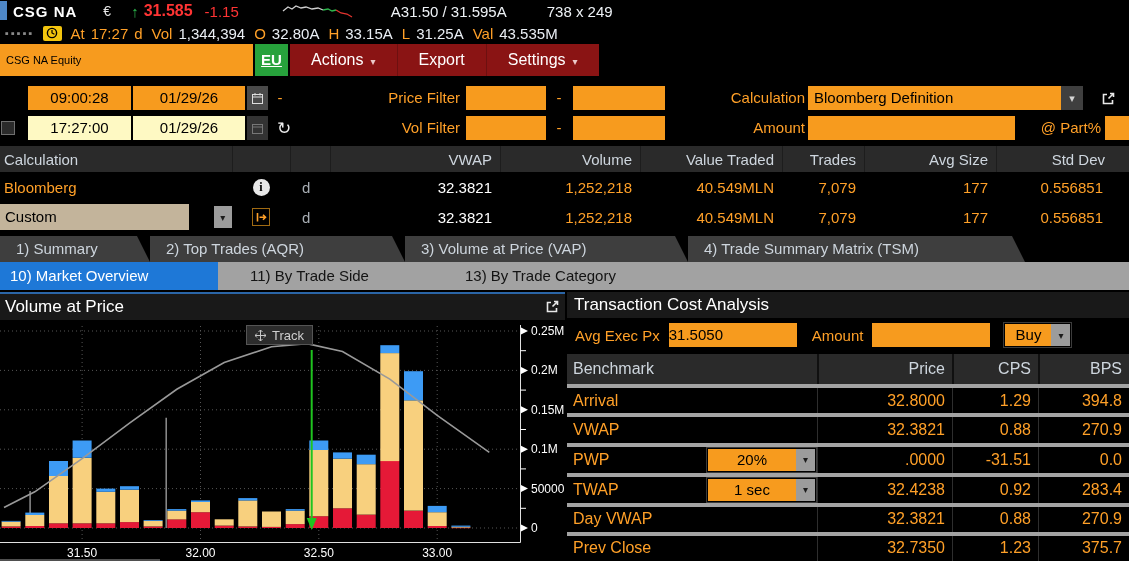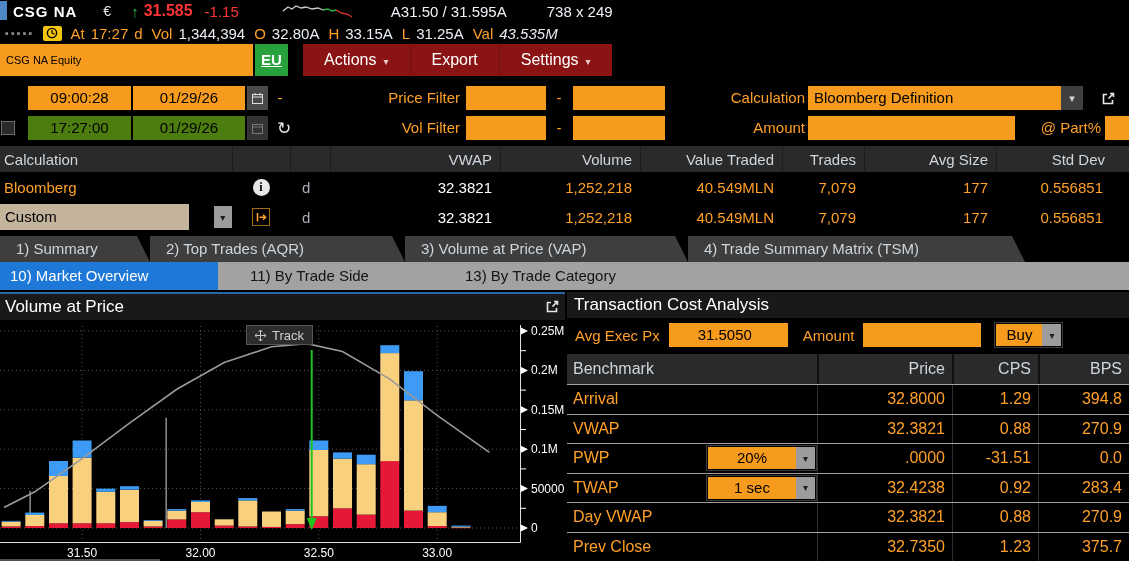--- a/index.html
+++ b/index.html
@@ -22,27 +22,27 @@
   .q2 .clock{margin-left:8px;width:19px;height:15px;background:#f3c50e;border-radius:2px;
              display:flex;align-items:center;justify-content:center;}
   .lbl{color:#ffa028;} .val{color:#e9eef4;}
   .q2 span{margin-left:9px;}
   
   .menubar{top:44px;left:0;right:0;height:32px;display:flex;background:#000;}
   .sec-field{width:253px;background:#f79b1e;color:#000;font-size:11px;line-height:32px;
              padding-left:6px;box-sizing:border-box;}
   .region{width:33px;margin-left:2px;background:#27a23c;color:#fff;font-weight:bold;text-align:center;
           line-height:32px;font-size:15px;text-decoration:underline;}
-  .menu{display:flex;background:#8a1414;margin-left:15px;}
+  .menu{display:flex;background:#8a1414;margin-left:2px;}
   .menu-item{padding:0 21px;line-height:32px;font-size:16px;color:#fff;white-space:nowrap;}
   .menu-item + .menu-item{border-left:1px solid #6d1010;}
   .caret{font-size:10px;color:#eccaca;margin-left:7px;}
   
   .orange{background:#f79b1e;color:#000;}
-  .tan{background:#4d7c0f;color:#000;}
+  .tan{background:#fef9c3;color:#000;}
   .inbox{height:24px;line-height:24px;font-size:15px;box-sizing:border-box;text-align:center;}
   .frow .lblr{text-align:right;font-size:15px;line-height:24px;color:#ffa028;}
   .sq-btn{height:24px;box-sizing:border-box;display:flex;align-items:center;justify-content:center;}
   .dash{color:#ffa028;font-size:15px;line-height:24px;text-align:center;}
   .checkbox{width:14px;height:14px;background:#2b2b2b;border:1px solid #6f6f6f;box-sizing:border-box;}
   .icon-refresh::after{content:"\21BB";color:#ececec;font-size:17px;}
   .dd-dark{background:#3f3f3f;}
   .dd-dark::after{content:"\25BE";color:#d4d4d4;font-size:11px;}
   .dd-gray{background:#9c9c9c;}
   .dd-gray::after{content:"\25BE";color:#1c1c1c;font-size:10px;}
@@ -93,21 +93,21 @@
   .execrow{position:absolute;top:28px;left:0;right:0;height:30px;display:flex;align-items:center;}
   .execrow .lbl{font-size:15px;}
   .bench-head{position:absolute;top:62px;left:0;right:0;height:30px;background:#2a2a2a;display:grid;
      grid-template-columns:250px 135px 86px 91px;color:#ced6de;font-size:16px;align-items:center;}
   .bench-head .hc{text-align:right;padding-right:7px;border-left:2px solid #101010;height:100%;
      display:flex;align-items:center;justify-content:flex-end;box-sizing:border-box;}
   .bench-head .hc.first{justify-content:flex-start;padding-left:6px;border-left:none;}
   .bench-rows{position:absolute;top:92px;left:0;right:0;bottom:0;display:grid;
      grid-template-rows:repeat(6,1fr);}
   .brow{display:grid;grid-template-columns:135px 115px 135px 86px 91px;align-items:center;
-        font-size:16px;color:#ffa028;border-top:1px solid #a3a3a3;}
+        font-size:16px;color:#ffa028;border-top:4px solid #a3a3a3;}
   .brow .bname{padding-left:6px;}
   .brow .bnum{text-align:right;padding-right:7px;height:100%;display:flex;align-items:center;
               justify-content:flex-end;box-sizing:border-box;}
   .brow .cps,.brow .bps,.brow .bprice{border-left:1px solid #2e2e2e;}
   .parwrap{display:flex;justify-content:flex-end;align-items:center;height:100%;}
   .parbox{border:1px solid #3c3c3c;background:#000;display:flex;align-items:center;padding:1px;}
   .parval{width:88px;height:22px;background:#f79b1e;color:#000;font-size:15px;text-align:center;
           line-height:22px;}
   .pardd{width:19px;height:22px;display:flex;align-items:center;justify-content:center;background:#9c9c9c;}
   .pardd::after{content:"\25BE";color:#1c1c1c;font-size:10px;}
@@ -146,21 +146,21 @@
     <span class="lbl" style="margin-left:6px;">d</span>
     <span class="lbl">Vol</span>
     <span class="val" style="margin-left:6px;">1,344,394</span>
     <span class="lbl">O</span>
     <span class="val" style="margin-left:6px;">32.80A</span>
     <span class="lbl">H</span>
     <span class="val" style="margin-left:6px;">33.15A</span>
     <span class="lbl">L</span>
     <span class="val" style="margin-left:6px;">31.25A</span>
     <span class="lbl">Val</span>
-    <span class="val" style="margin-left:6px;font-style:italic;">43.535M</span>
+    <span class="val" style="margin-left:6px;">43.535M</span>
   </div>
 
   <div class="abs menubar">
     <div class="sec-field">CSG NA Equity</div>
     <div class="region">EU</div>
     <div class="menu">
       <div class="menu-item"><span>Actions</span><span class="caret">▾</span></div>
       <div class="menu-item"><span>Export</span></div>
       <div class="menu-item"><span>Settings</span><span class="caret">▾</span></div>
     </div>
@@ -393,21 +393,21 @@
       <span>Track</span>
     </div>
   </div>
 
   <div class="abs tca">
     <div class="ptitle" style="padding-left:7px;">
       <span>Transaction Cost Analysis</span>
     </div>
     <div class="execrow">
       <span class="lbl" style="margin-left:8px;">Avg Exec Px</span>
-      <div class="inbox orange" style="width:119px;margin-left:9px;text-align:center;padding-right:7px;">31.5050</div>
+      <div class="inbox orange" style="width:128px;margin-left:9px;text-align:left;padding-right:7px;">31.5050</div>
       <span class="lbl" style="margin-left:15px;">Amount</span>
       <div class="inbox orange" style="width:118px;margin-left:9px;"></div>
       <div class="parbox" style="margin-left:13px;">
         <div class="parval" style="width:46px;">Buy</div>
         <div class="pardd"></div>
       </div>
     </div>
     <div class="bench-head">
       <div class="hc first">Benchmark</div>
       <div class="hc">Price</div>

